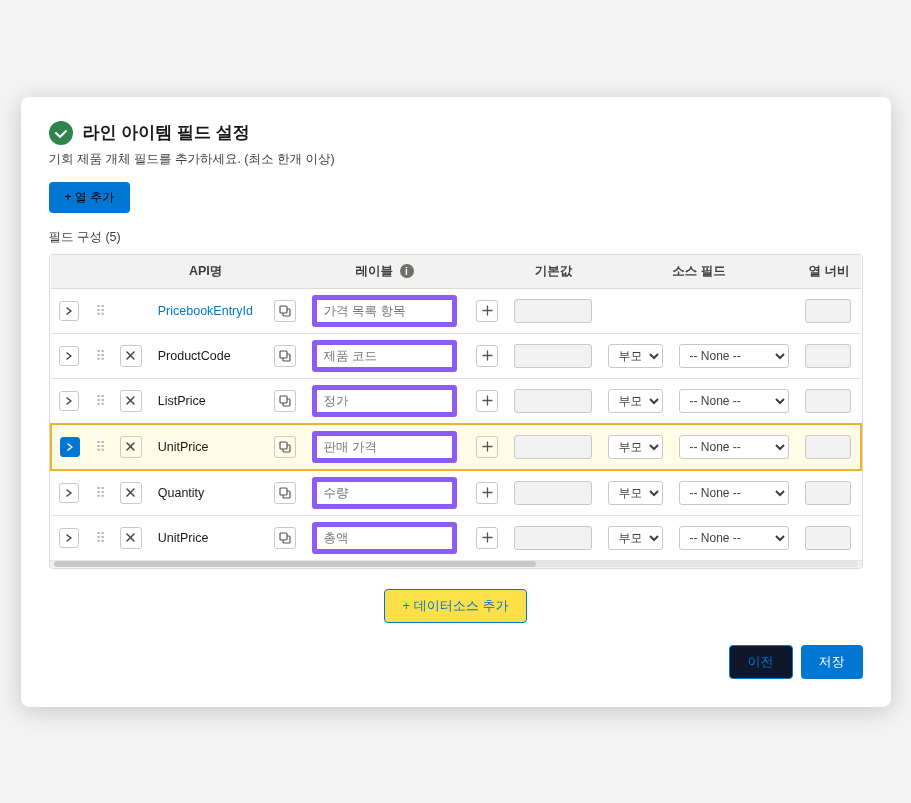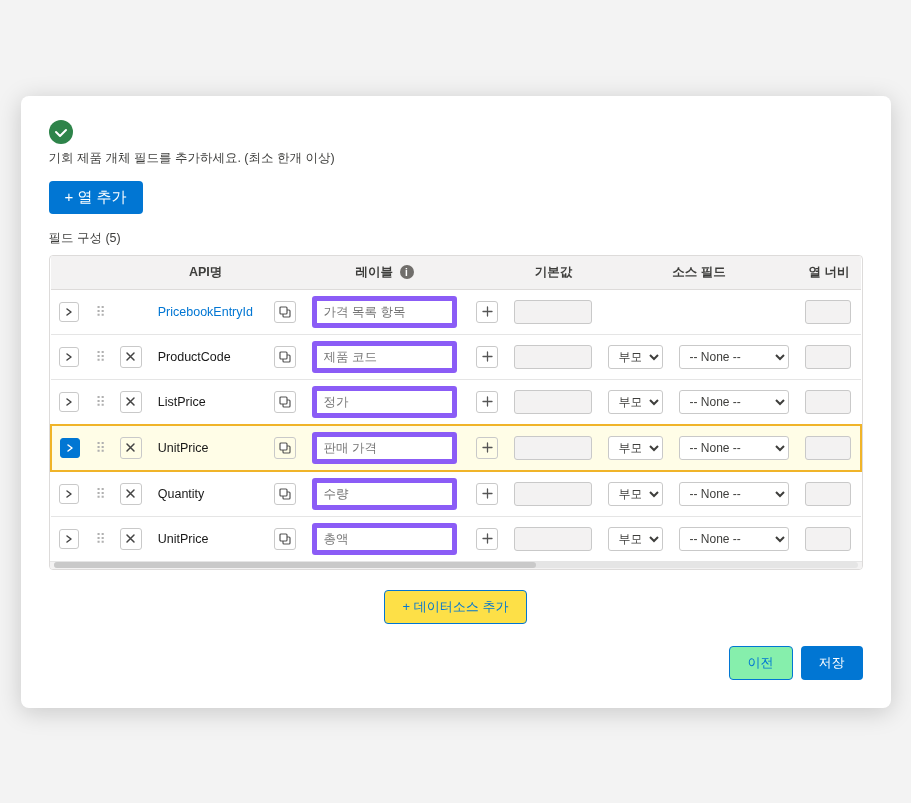--- a/index.html
+++ b/index.html
@@ -46,25 +46,25 @@
       color: #181818;
     }
     .modal-subtitle {
       font-size: 12.5px;
       color: #3e3e3c;
       margin-bottom: 14px;
       margin-top: 4px;
     }
     .add-col-btn {
       background: #0176d3;
-      color: #ffffff;
+      color: #000000;
       border: none;
       border-radius: 4px;
       padding: 7px 16px;
-      font-size: 15px;
+      font-size: 12px;
       cursor: pointer;
       display: inline-flex;
       align-items: center;
       gap: 5px;
       margin-bottom: 16px;
     }
     .field-count {
       font-size: 12.5px;
       color: #3e3e3c;
       margin-bottom: 8px;
@@ -256,21 +256,21 @@
       display: inline-flex;
       align-items: center;
       gap: 5px;
     }
     .footer-btns {
       display: flex;
       justify-content: flex-end;
       gap: 8px;
     }
     .btn-prev {
-      background: #86efac;
+      background: #0f172a;
       color: #0176d3;
       border: 1px solid #0176d3;
       border-radius: 4px;
       padding: 7px 18px;
       font-size: 13px;
       cursor: pointer;
     }
     .btn-save {
       background: #0176d3;
       color: #fff;
@@ -313,20 +313,21 @@
 <body>
 
 <div class="modal">
   
   <div class="modal-header">
     <div class="check-circle">
       <svg viewBox="0 0 14 14" fill="none">
         <path d="M2 7l4 4 6-6" stroke="#fff" stroke-width="2" stroke-linecap="round" stroke-linejoin="round"></path>
       </svg>
     </div>
+    <span class="modal-title">라인 아이템 필드 설정</span>
   </div>
   <div class="modal-subtitle">기회 제품 개체 필드를 추가하세요. (최소 한개 이상)</div>
 
   
   <button class="add-col-btn">+ 열 추가</button>
 
   
   <div class="field-count">필드 구성 (5)</div>
 
   

